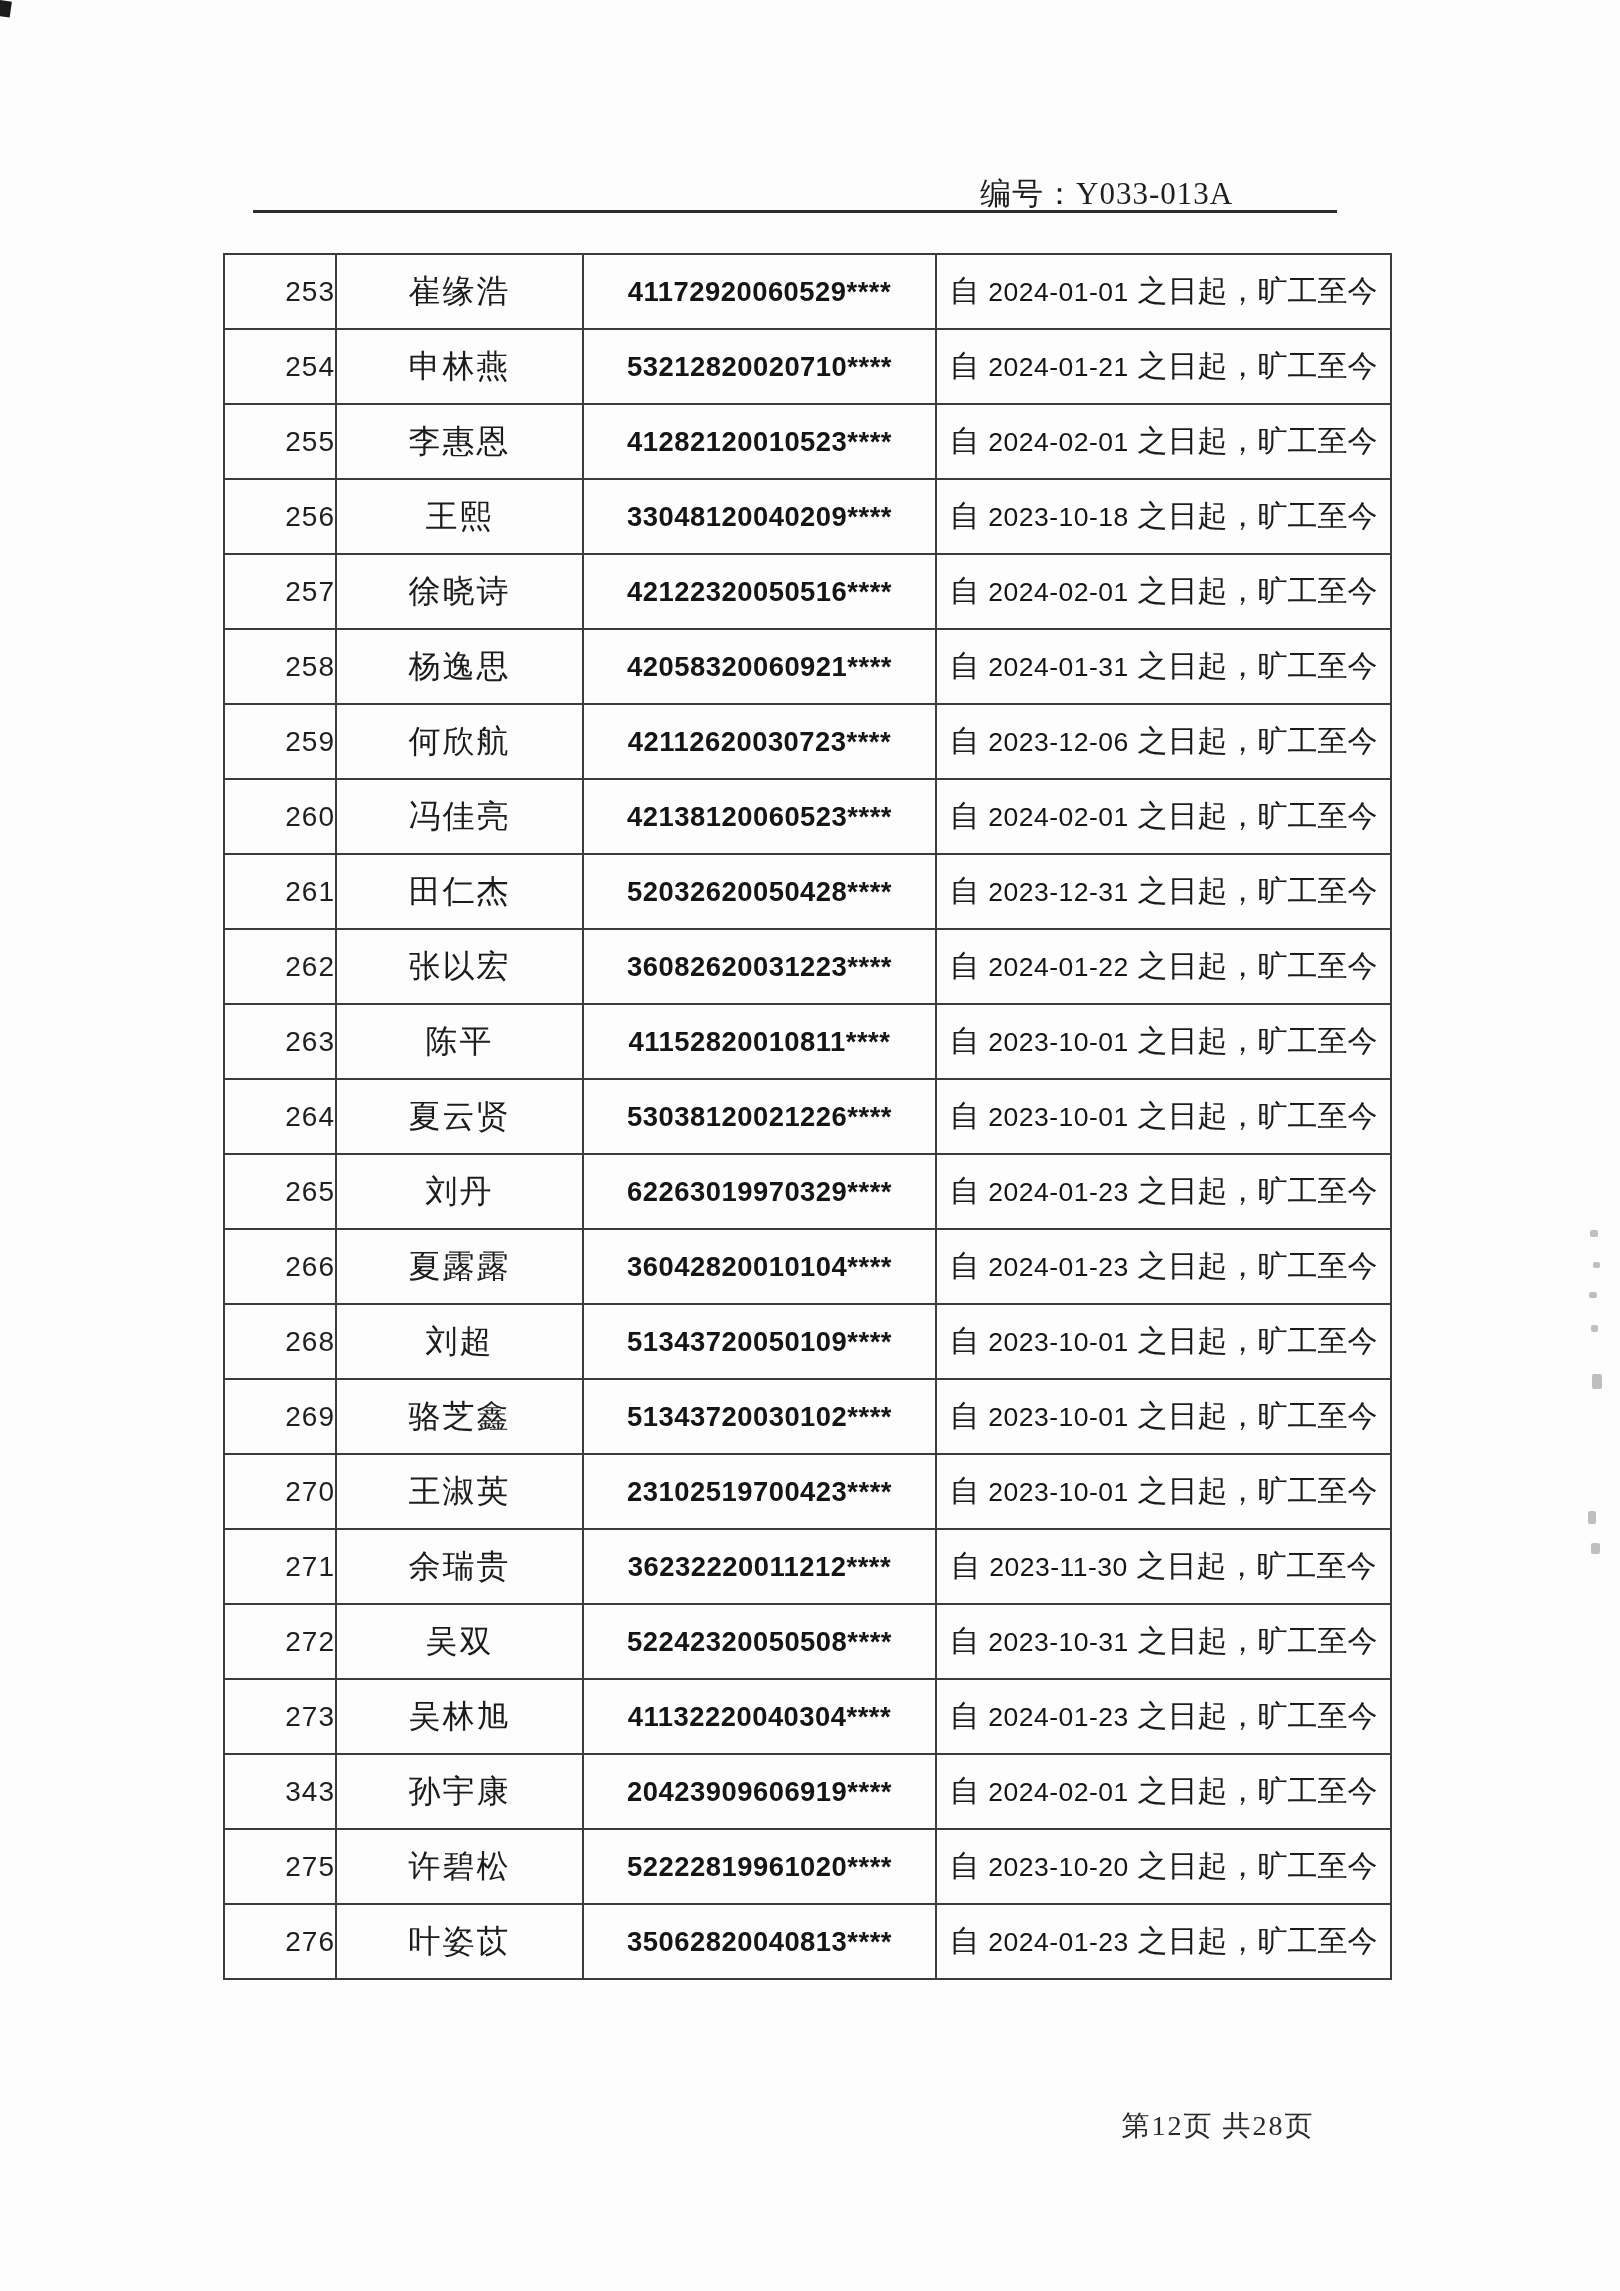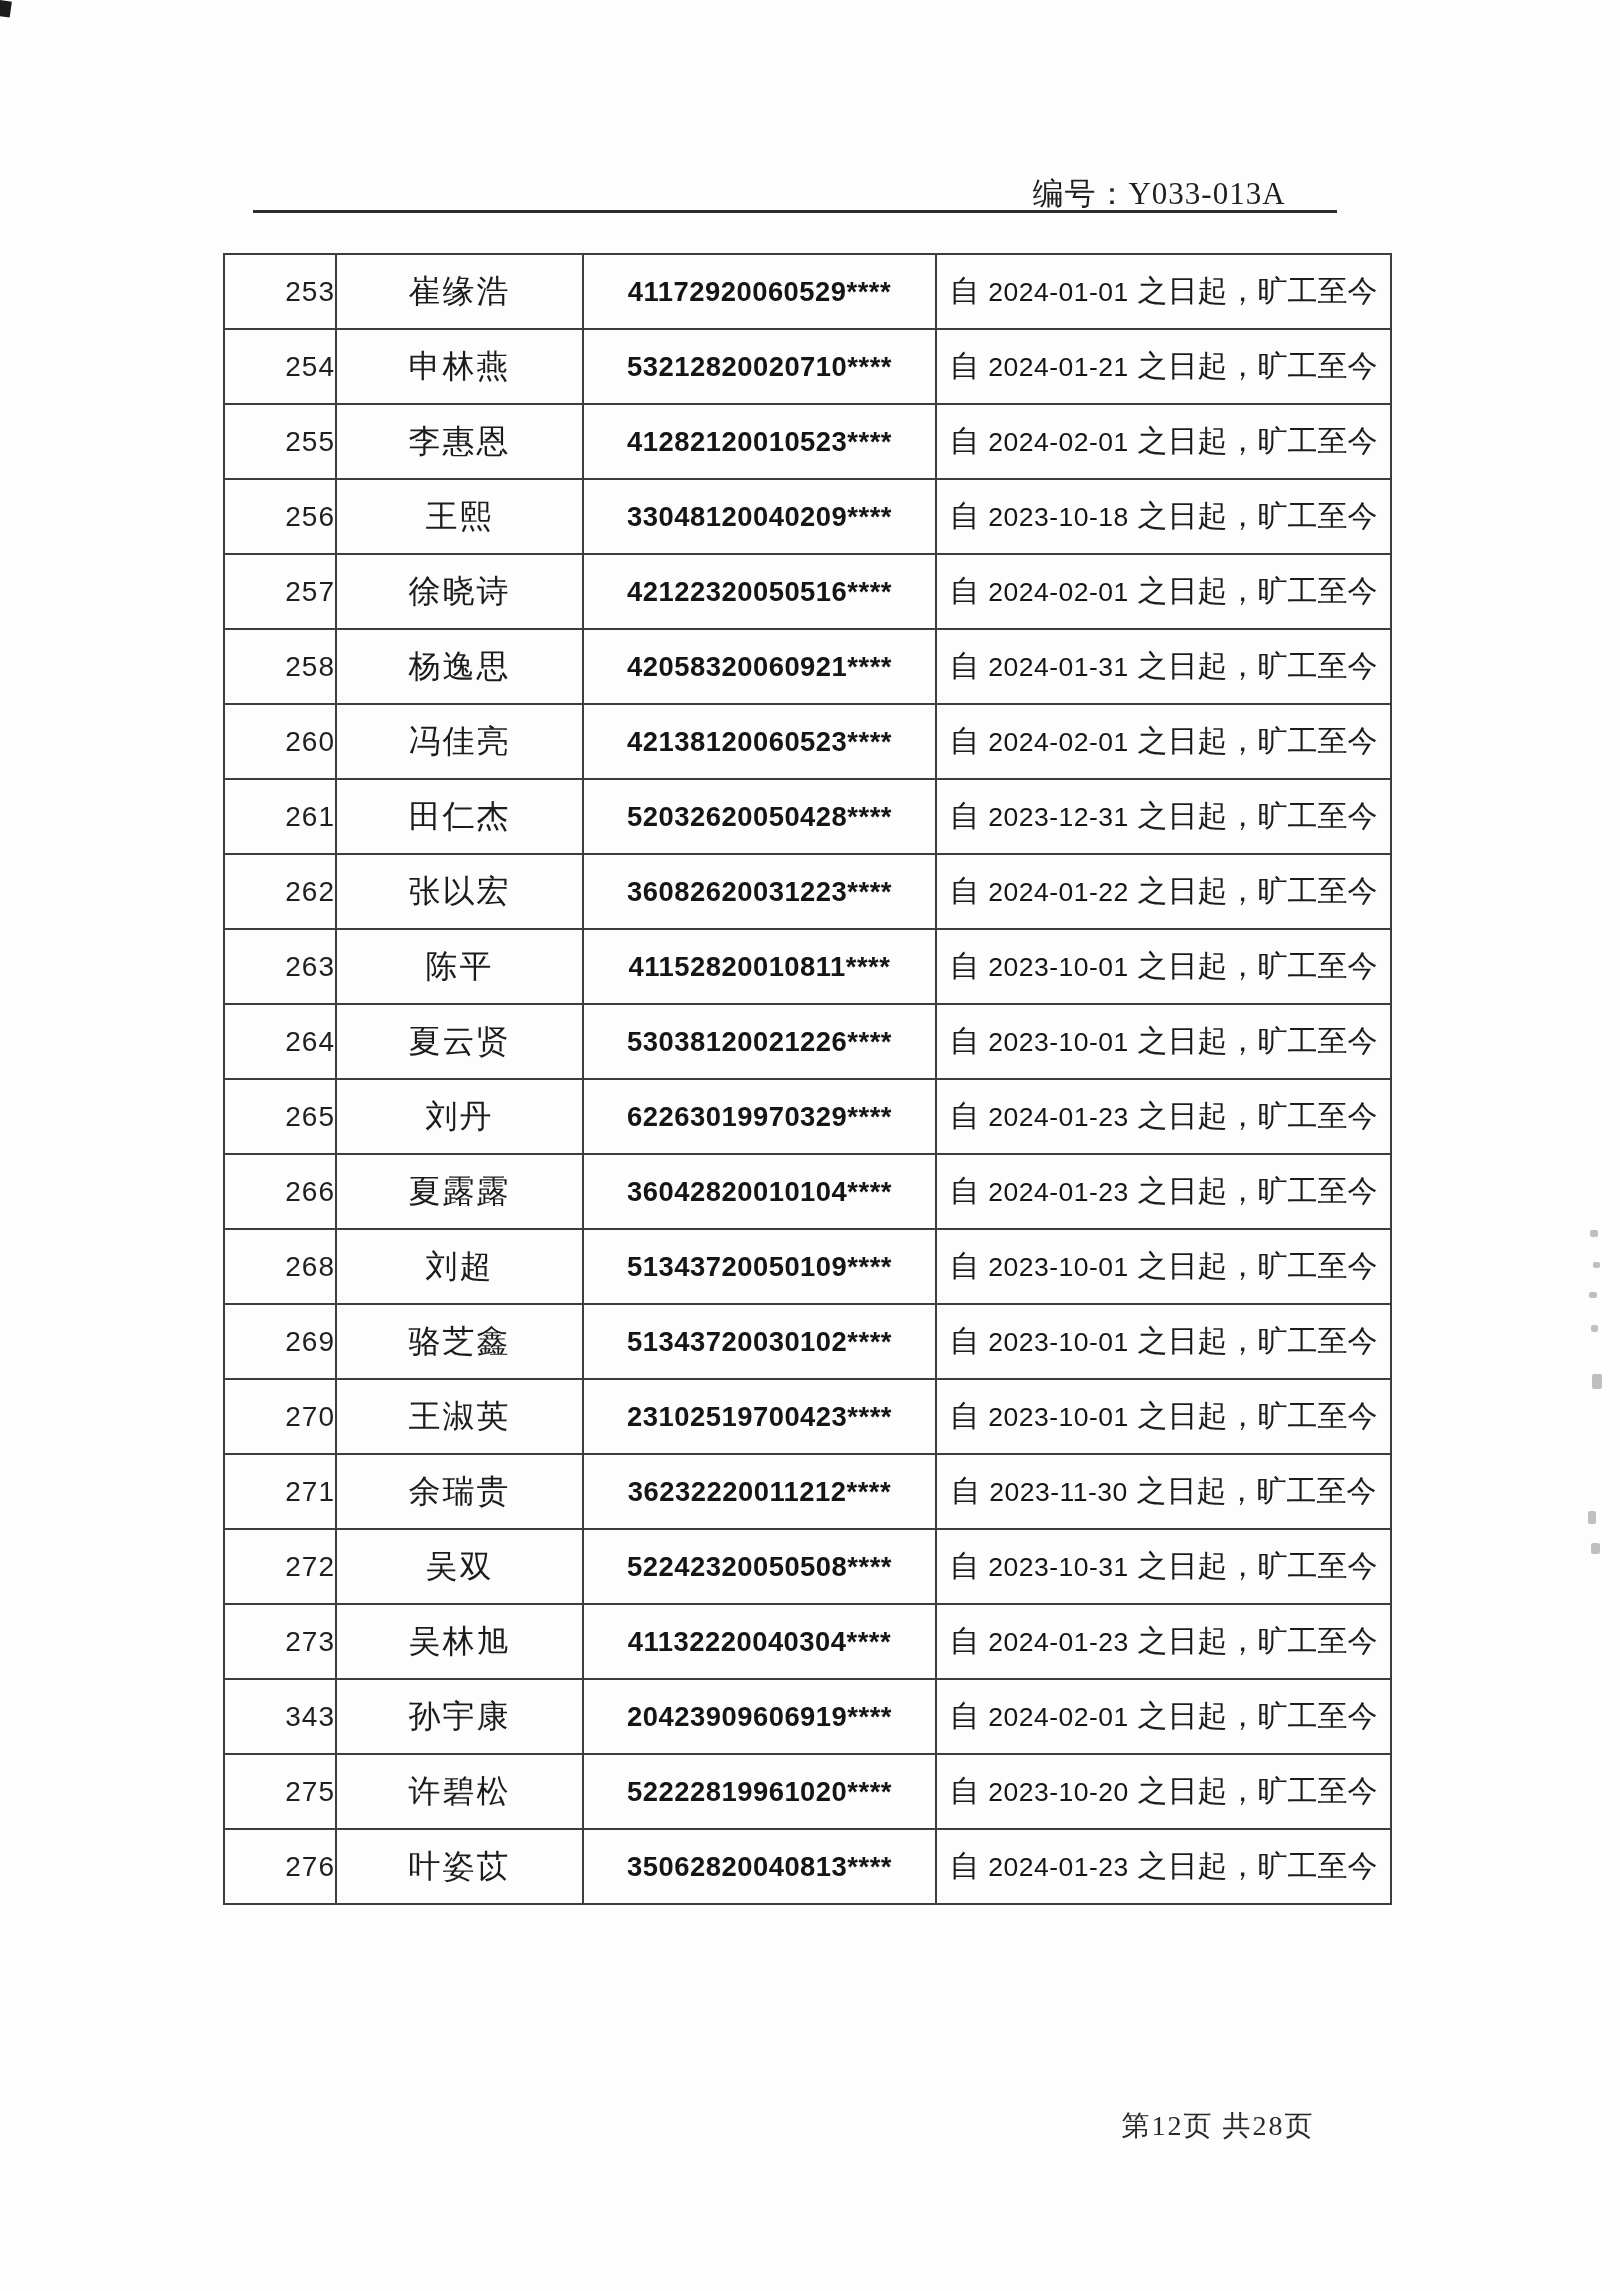--- a/index.html
+++ b/index.html
@@ -9,21 +9,21 @@
     background:#fdfdfd;
     color:#222;
     font-family:"Liberation Serif", serif;
     overflow:hidden;
   }
 
   
   .doc-number {
     position:absolute;
     top:173px; left:980px; width:358px;
-    text-align:center;
+    text-align:left;
     font-size:31px;
     letter-spacing:1px;
     color:#1e1e1e;
     white-space:nowrap;
   }
   .header-rule {
     position:absolute;
     left:253px; top:210px;
     width:1084px; height:2.9px;
     background:#2d2d2d;
@@ -164,20 +164,26 @@
     <td class="c-status"><span class="zh">自</span><span class="num">2024-02-01</span><span class="zh">之日起，旷工至今</span></td>
   </tr>
 
   <tr>
     <td class="c-no">258</td>
     <td class="c-name">杨逸思</td>
     <td class="c-id">42058320060921****</td>
     <td class="c-status"><span class="zh">自</span><span class="num">2024-01-31</span><span class="zh">之日起，旷工至今</span></td>
   </tr>
 
+  <tr>
+    <td class="c-no">259</td>
+    <td class="c-name">何欣航</td>
+    <td class="c-id">42112620030723****</td>
+    <td class="c-status"><span class="zh">自</span><span class="num">2023-12-06</span><span class="zh">之日起，旷工至今</span></td>
+  </tr>
 
   <tr>
     <td class="c-no">260</td>
     <td class="c-name">冯佳亮</td>
     <td class="c-id">42138120060523****</td>
     <td class="c-status"><span class="zh">自</span><span class="num">2024-02-01</span><span class="zh">之日起，旷工至今</span></td>
   </tr>
 
   <tr>
     <td class="c-no">261</td>

